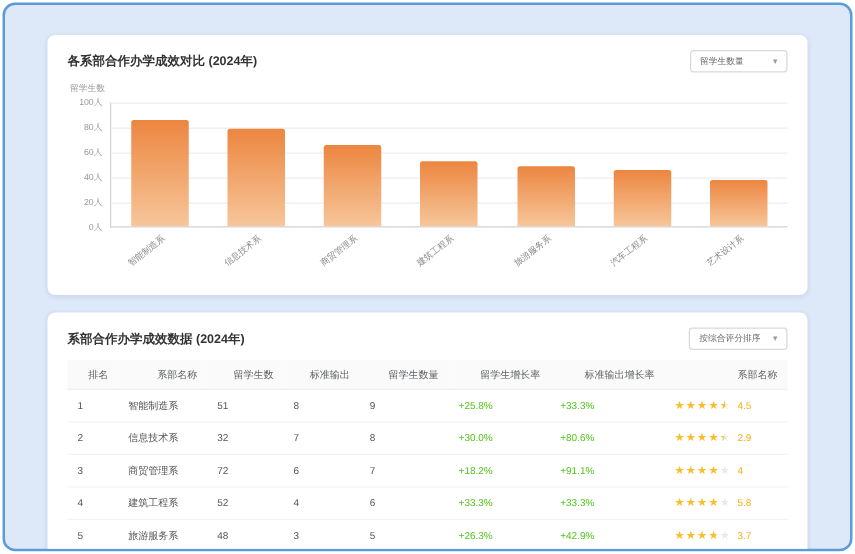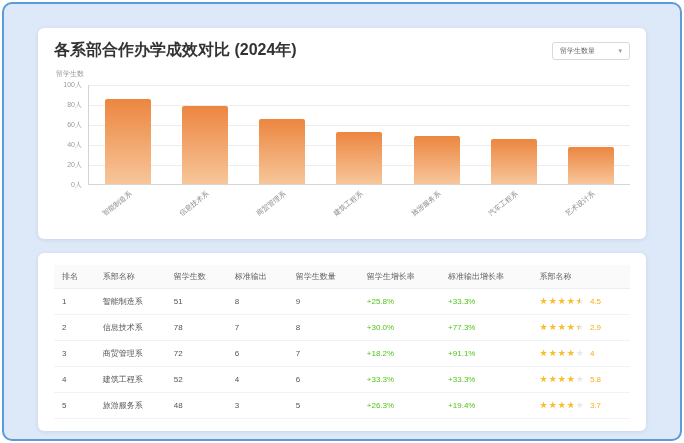--- a/index.html
+++ b/index.html
@@ -4,21 +4,21 @@
 <style>
   *{margin:0;padding:0;box-sizing:border-box}
   html,body{width:684px;height:443px;overflow:hidden;background:#fff;
     font-family:"Liberation Sans","DejaVu Sans",sans-serif}
   .frame{position:absolute;left:2px;top:2px;right:2px;bottom:2px;
     border:2px solid var(--page-border,#5a9bd8);border-radius:10px;
     background:var(--page-bg,#dde8f8);overflow:hidden;padding:24px 34px 0}
   .card{background:#fff;border-radius:6px;box-shadow:0 1px 4px rgba(31,56,88,.10);
     padding:12px 16px;margin:0 auto 14px;width:100%}
   .card-head{display:flex;justify-content:space-between;align-items:center;margin-bottom:8px}
-  .card-title{font-size:16px;font-weight:bold;color:#333}
+  .card-title{font-size:10px;font-weight:bold;color:#333}
   .select{display:flex;align-items:center;gap:10px;border:1px solid #d9d9d9;border-radius:3px;
     background:#fff;padding:3px 7px;font-size:7px;color:#666;cursor:pointer;min-width:78px;justify-content:space-between}
   .select .caret{color:#999;font-size:7px}
 
   
   .y-title{font-size:7px;color:#999;margin:2px 0 6px 2px}
   .plot-row{display:flex}
   .y-ticks{position:relative;width:34px;height:100px;flex:0 0 34px}
   .ytick{position:absolute;right:6px;transform:translateY(-50%);font-size:7px;color:#999;white-space:nowrap}
   .plot{position:relative;flex:1;height:100px;border-left:1px solid #d4d4d4;border-bottom:1px solid #d4d4d4}
@@ -26,21 +26,21 @@
   .bars{position:absolute;left:0;right:0;top:0;bottom:0;display:flex;justify-content:space-around;align-items:flex-end}
   .bar-slot{position:relative;flex:1;display:flex;justify-content:center;align-items:flex-end;height:100%}
   .bar{width:46px;border-radius:2px 2px 0 0;
     background:linear-gradient(180deg,var(--bar-top,#ec8640),var(--bar-bottom,#f7c69a))}
   .bar-label{position:absolute;top:calc(100% + 5px);right:50%;transform:rotate(-38deg);
     transform-origin:top right;font-size:7px;color:#888;white-space:nowrap}
   .chart-bottom{height:42px}
 
   
   table{width:100%;border-collapse:collapse;font-size:8px;color:#555}
-  thead th{background:#fafafa;color:#606266;font-weight:normal;text-align:left;
+  thead th{background:#fafafa;color:#606266;font-weight:normal;text-align:right;
     padding:6px 8px;border-bottom:1px solid #ebeef5;white-space:nowrap}
   td{padding:7px 8px;border-bottom:1px solid #f2f3f5;white-space:nowrap}
   .green{color:var(--positive,#52c41a)}
   .stars{position:relative;display:inline-block;color:var(--star-empty,#e9e9eb);
     font-size:9px;line-height:1;letter-spacing:1px}
   .stars-fill{position:absolute;left:0;top:0;overflow:hidden;white-space:nowrap;
     color:var(--star,#fbbf24);letter-spacing:1px}
   .score{color:var(--score,#faad14);margin-left:5px}
 </style>
 </head>
@@ -106,20 +106,27 @@
                 <div class="bar-label">艺术设计系</div>
               </div>
             </div>
         </div>
       </div>
       <div class="chart-bottom"></div>
     </div>
   </section>
 
   <section class="card">
+    <div class="card-head">
+      <h2 class="card-title">系部合作办学成效数据 (2024年)</h2>
+      <div class="select">
+        <span>按综合评分排序</span>
+        <span class="caret">▾</span>
+      </div>
+    </div>
 
     <table>
       <thead>
         <tr id="thead-row">
             <th>排名</th>
             <th>系部名称</th>
             <th>留学生数</th>
             <th>标准输出</th>
             <th>留学生数量</th>
             <th>留学生增长率</th>
@@ -134,25 +141,25 @@
             <td>51</td>
             <td>8</td>
             <td>9</td>
             <td class="green">+25.8%</td>
             <td class="green">+33.3%</td>
             <td><span class="stars"><span>★★★★★</span><span class="stars-fill" style="width: 90%;">★★★★★</span></span><span class="score">4.5</span></td>
           </tr>
           <tr>
             <td>2</td>
             <td>信息技术系</td>
-            <td>78</td>
+            <td>32</td>
             <td>7</td>
             <td>8</td>
             <td class="green">+30.0%</td>
-            <td class="green">+77.3%</td>
+            <td class="green">+80.6%</td>
             <td><span class="stars"><span>★★★★★</span><span class="stars-fill" style="width: 86%;">★★★★★</span></span><span class="score">2.9</span></td>
           </tr>
           <tr>
             <td>3</td>
             <td>商贸管理系</td>
             <td>72</td>
             <td>6</td>
             <td>7</td>
             <td class="green">+18.2%</td>
             <td class="green">+91.1%</td>
@@ -168,20 +175,20 @@
             <td class="green">+33.3%</td>
             <td><span class="stars"><span>★★★★★</span><span class="stars-fill" style="width: 76%;">★★★★★</span></span><span class="score">5.8</span></td>
           </tr>
           <tr>
             <td>5</td>
             <td>旅游服务系</td>
             <td>48</td>
             <td>3</td>
             <td>5</td>
             <td class="green">+26.3%</td>
-            <td class="green">+19.4%</td>
+            <td class="green">+42.9%</td>
             <td><span class="stars"><span>★★★★★</span><span class="stars-fill" style="width: 74%;">★★★★★</span></span><span class="score">3.7</span></td>
           </tr>
         </tbody>
     </table>
   </section>
 
 </div>
 
 </body></html>

